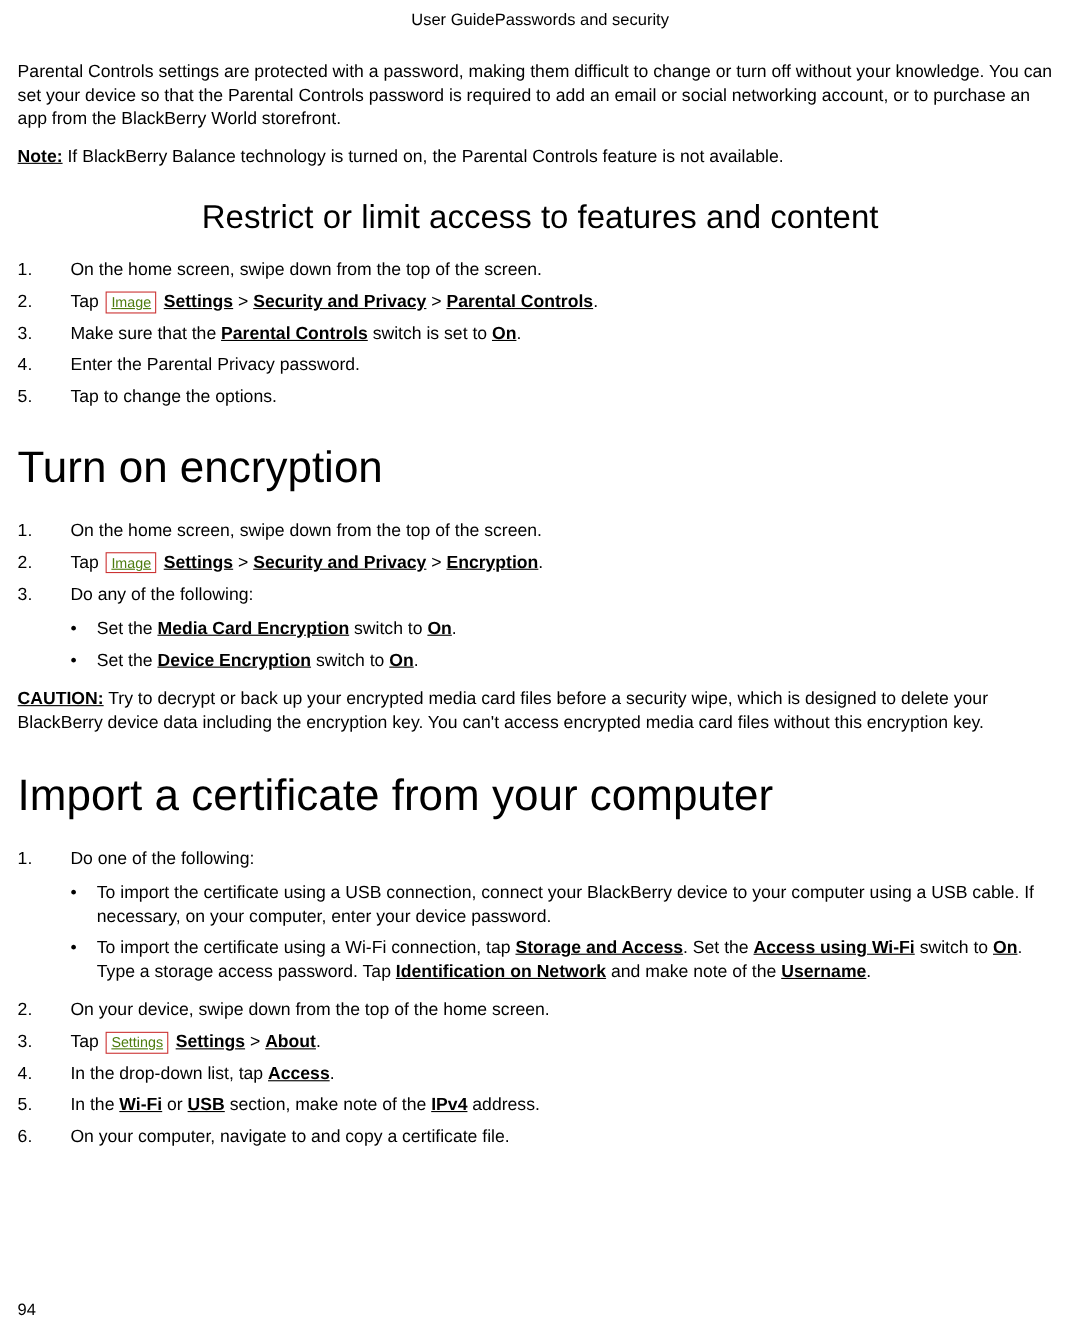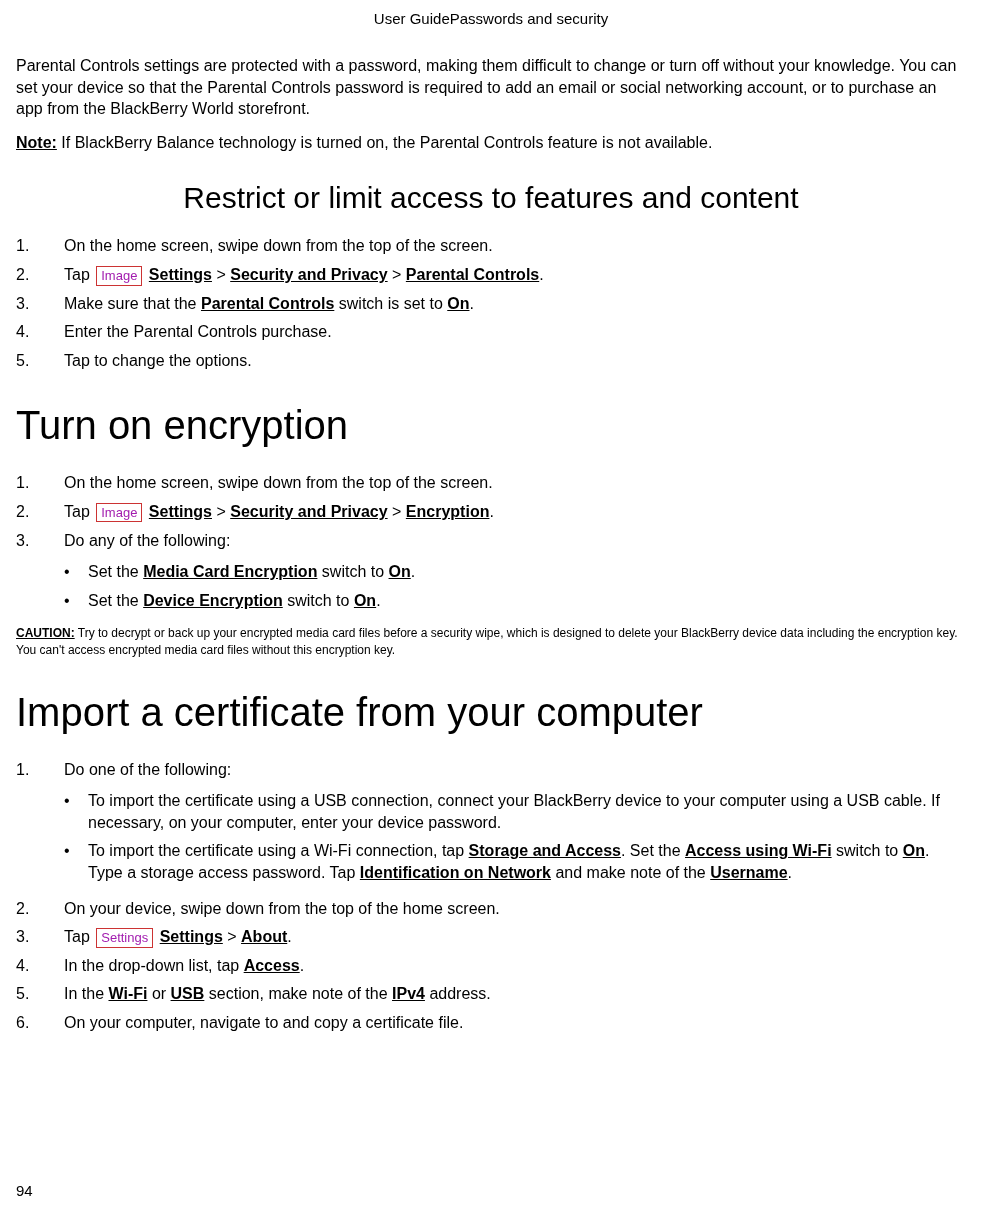--- a/index.html
+++ b/index.html
@@ -81,29 +81,30 @@
     }
     ol.numbered ul.bulleted > li {
       padding-left: 24px;
     }
     ol.numbered ul.bulleted > li::before {
       left: 0;
     }
     .img-placeholder {
       display: inline-block;
       border: 1px solid #c33;
-      color: #a21caf;
+      color: #4d7c0f;
       font-size: 13px;
       padding: 0 4px;
       vertical-align: baseline;
       margin: 0 2px;
+      text-decoration: underline;
     }
     .bold { font-weight: bold; text-decoration: underline; }
     .caution {
-      font-size: 12px;
+      font-size: 16px;
       line-height: 1.35;
       margin-top: 12px;
       margin-bottom: 8px;
     }
     .page-number {
       position: absolute;
       left: 16px;
       bottom: 14px;
       font-size: 15px;
     }
@@ -126,21 +127,21 @@
 
 <ol class="numbered">
   <li>On the home screen, swipe down from the top of the screen.</li>
   <li>
     <span>Tap </span><span class="img-placeholder">Image</span>
     <span class="bold">Settings</span><span> &gt; </span><span class="bold">Security and Privacy</span><span> &gt; </span><span class="bold">Parental Controls</span><span>.</span>
   </li>
   <li>
     <span>Make sure that the </span><span class="bold">Parental Controls</span><span> switch is set to </span><span class="bold">On</span><span>.</span>
   </li>
-  <li>Enter the Parental Controls purchase.</li>
+  <li>Enter the Parental Privacy password.</li>
   <li>Tap to change the options.</li>
 </ol>
 
 <h1 class="section-h1">Turn on encryption</h1>
 
 <ol class="numbered">
   <li>On the home screen, swipe down from the top of the screen.</li>
   <li>
     <span>Tap </span><span class="img-placeholder">Image</span>
     <span class="bold">Settings</span><span> &gt; </span><span class="bold">Security and Privacy</span><span> &gt; </span><span class="bold">Encryption</span><span>.</span>

